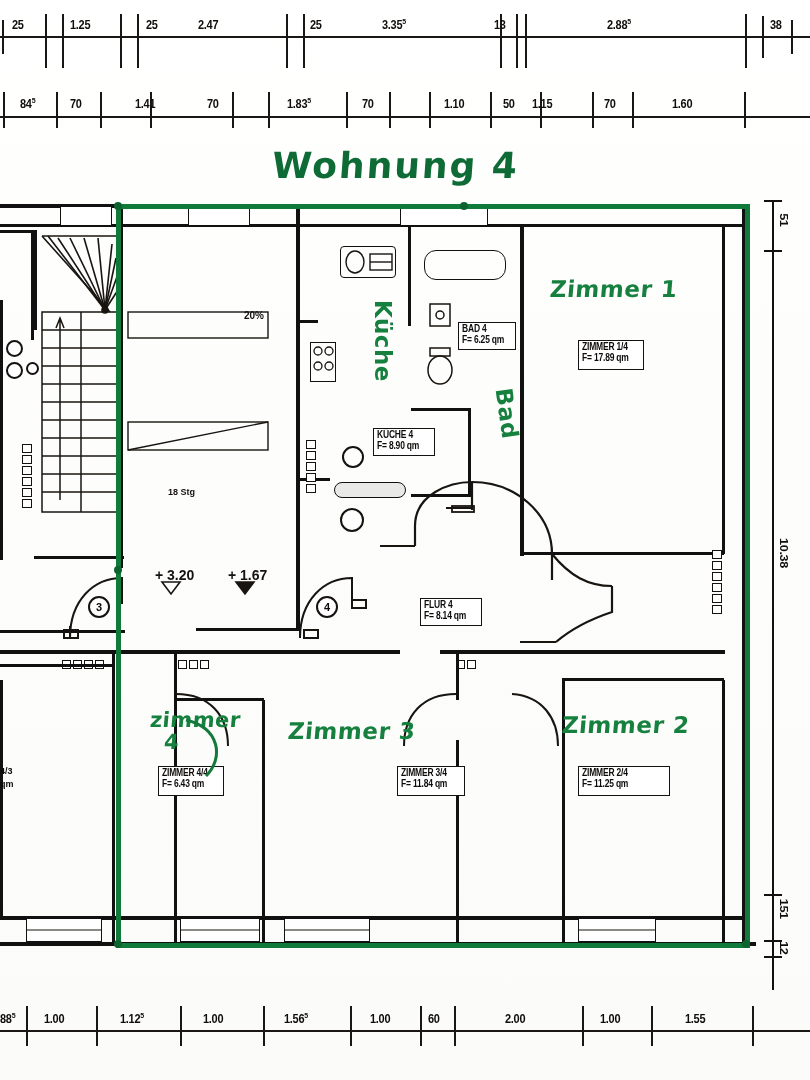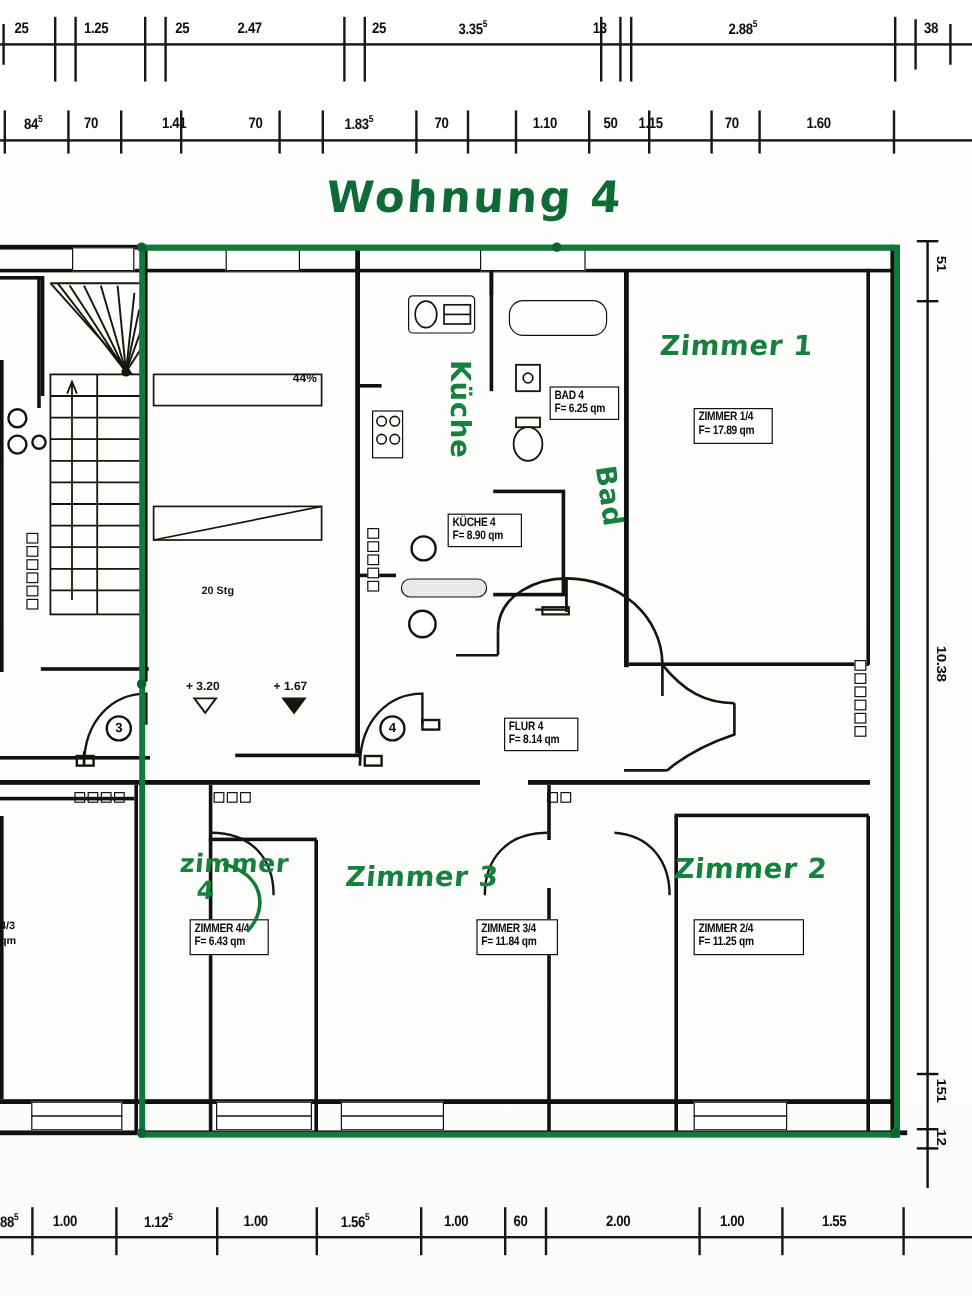--- a/index.html
+++ b/index.html
@@ -146,21 +146,21 @@
     display: flex; align-items: center; justify-content: center;
     font-family: "Liberation Sans", sans-serif;
     font-weight: bold;
     font-size: 11px;
     color: #0d0b0a;
   }
   .lvltxt {
     position: absolute;
     font-family: "Liberation Sans", sans-serif;
     font-weight: bold;
-    font-size: 10px;
+    font-size: 14px;
     color: #15110f;
     white-space: nowrap;
   }
   svg { position: absolute; overflow: visible; }
 </style>
 </head>
 <body>
 
 <div id="paper"></div>
 
@@ -324,22 +324,22 @@
       <path d="M60,300 L60,120 M56,128 L60,118 L64,128"></path>
     </g>
 
     <g stroke="#18140f" stroke-width="1.4" fill="none">
       <rect x="128" y="112" width="140" height="26"></rect>
       <rect x="128" y="222" width="140" height="28"></rect>
       <line x1="128" y1="250" x2="268" y2="222"></line>
     </g>
   </svg>
 
-  <div class="lvltxt" style="left:244px;top:310px;font-size:10px;">44%</div>
-  <div class="lvltxt" style="left:168px;top:487px;font-size:9px;">20 Stg</div>
+  <div class="lvltxt" style="left:244px;top:310px;font-size:10px;">20%</div>
+  <div class="lvltxt" style="left:168px;top:487px;font-size:9px;">18 Stg</div>
 
   <div class="wall" style="left:296px;top:208px;width:4px;height:420px;"></div>
   <div class="wall" style="left:408px;top:226px;width:3px;height:100px;"></div>
   <div class="wall" style="left:300px;top:478px;width:30px;height:3px;"></div>
 
   <div class="wall-o" style="left:340px;top:246px;width:56px;height:32px;border-width:1.5px;border-radius:4px;"></div>
   <svg style="left:340px;top:246px;width:60px;height:36px;">
     <g stroke="#18140f" stroke-width="1.4" fill="none">
       <ellipse cx="15" cy="16" rx="9" ry="11"></ellipse>
       <rect x="30" y="8" width="22" height="16"></rect>

